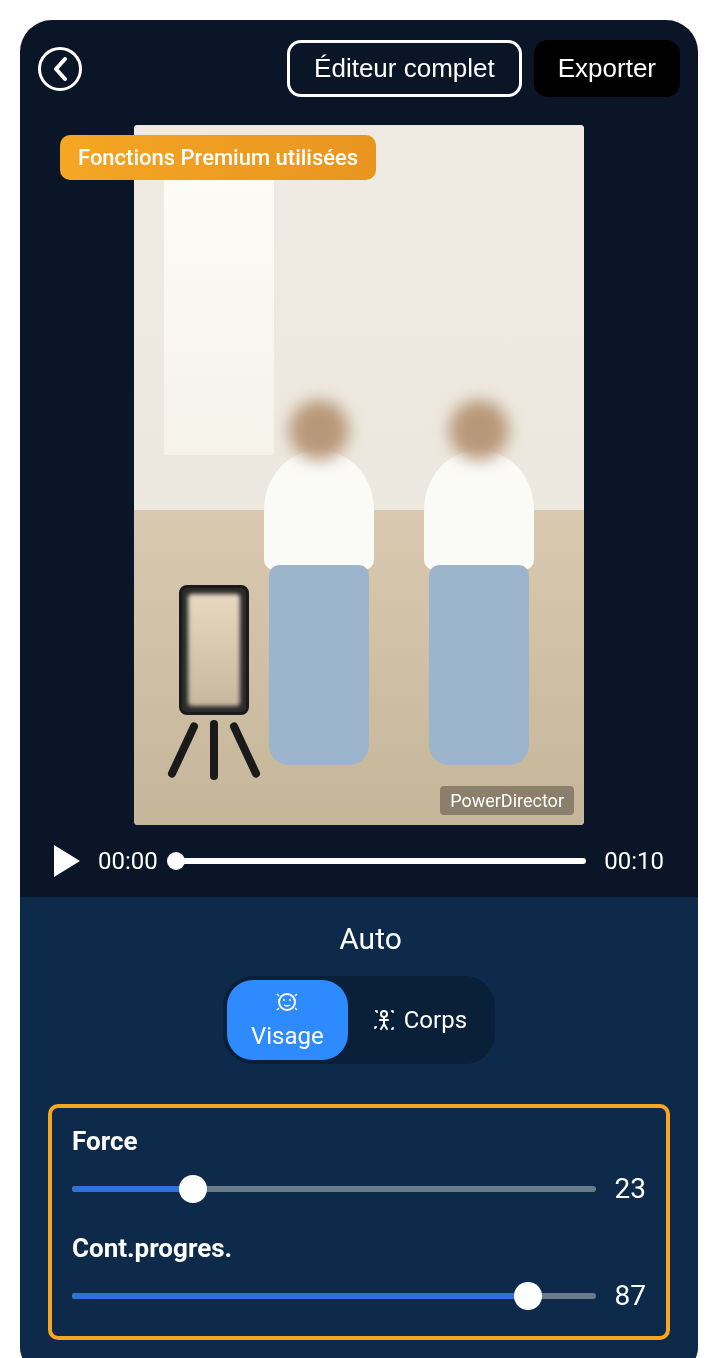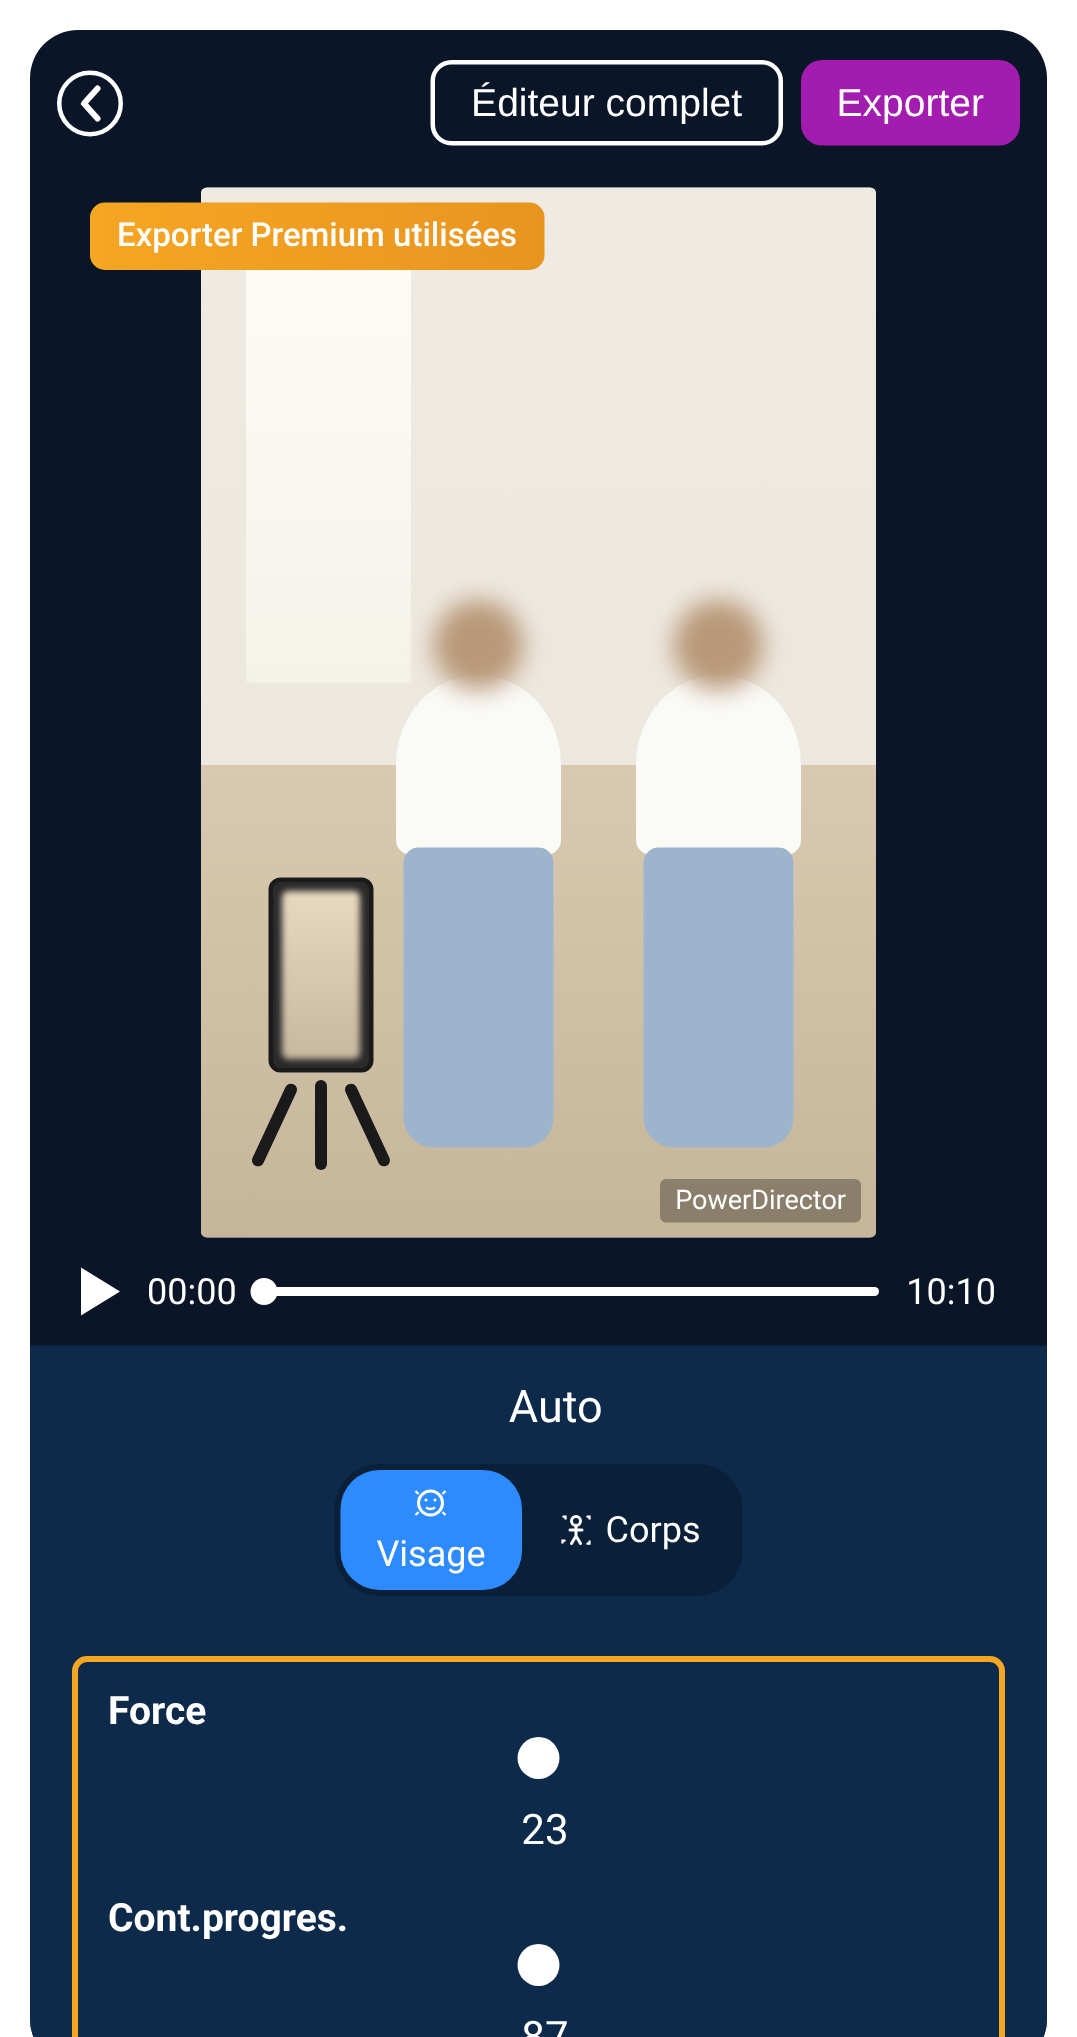--- a/index.html
+++ b/index.html
@@ -44,21 +44,21 @@
       border: 3px solid #fff;
       color: #fff;
       font-size: 26px;
       font-weight: 500;
       padding: 10px 24px;
       border-radius: 14px;
       cursor: pointer;
       margin-left: 28px;
     }
     .export-btn {
-      background: #a21caf;
+      background: #000000;
       border: none;
       color: #fff;
       font-size: 26px;
       font-weight: 500;
       padding: 13px 24px;
       border-radius: 14px;
       cursor: pointer;
     }
     .preview-area {
       padding: 0 18px;
@@ -258,22 +258,21 @@
     .slider-group:last-child { margin-bottom: 0; }
     .slider-label {
       color: #fff;
       font-size: 26px;
       font-weight: 700;
       margin-bottom: 16px;
     }
     .slider-row {
       display: flex;
       align-items: center;
-      gap: 31px;
-      flex-direction: column;
+      gap: 10px;
     }
     .slider-track {
       flex: 1;
       height: 6px;
       background: #6b7a8a;
       border-radius: 3px;
       position: relative;
       cursor: pointer;
     }
     .slider-fill {
@@ -311,21 +310,21 @@
       <svg width="18" height="26" viewBox="0 0 18 26" fill="none">
         <path d="M14 3 L5 13 L14 23" stroke="#fff" stroke-width="4" stroke-linecap="round" stroke-linejoin="round"></path>
       </svg>
     </button>
     <div class="header-spacer"></div>
     <button class="editor-btn">Éditeur complet</button>
     <button class="export-btn">Exporter</button>
   </div>
 
   <div class="preview-area">
-    <div class="premium-badge">Exporter Premium utilisées</div>
+    <div class="premium-badge">Fonctions Premium utilisées</div>
     <div class="video-preview">
       <div class="scene">
         <div class="window"></div>
         <div class="person person1">
           <div class="person-head"></div>
           <div class="person-top"></div>
           <div class="person-bottom"></div>
         </div>
         <div class="person person2">
           <div class="person-head"></div>
@@ -346,21 +345,21 @@
       <div class="watermark">PowerDirector</div>
     </div>
   </div>
 
   <div class="playback-bar">
     <div class="play-btn"></div>
     <span class="time-text">00:00</span>
     <div class="progress-bar">
       <div class="progress-thumb"></div>
     </div>
-    <span class="time-text">10:10</span>
+    <span class="time-text">00:10</span>
   </div>
 
   <div class="controls-panel">
     <div class="mode-title">Auto</div>
 
     <div class="segment-control">
       <div class="segment active">
         <svg width="24" height="24" viewBox="0 0 24 24" fill="none">
           <circle cx="12" cy="12" r="8" stroke="#fff" stroke-width="2"></circle>
           <circle cx="9" cy="10" r="1" fill="#fff"></circle>

